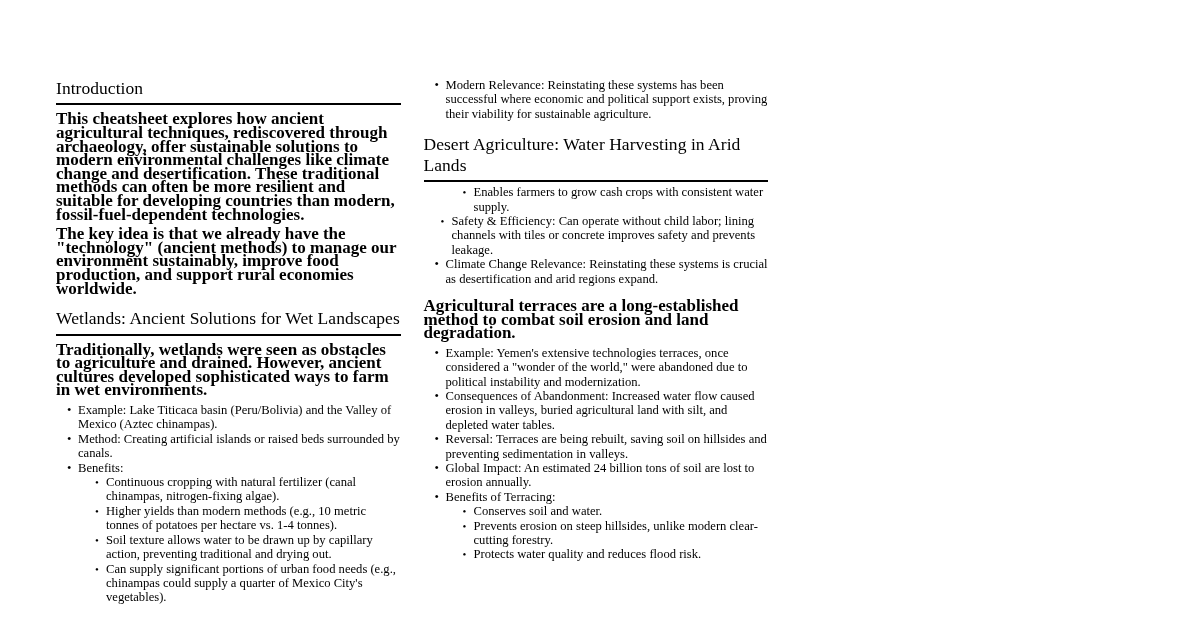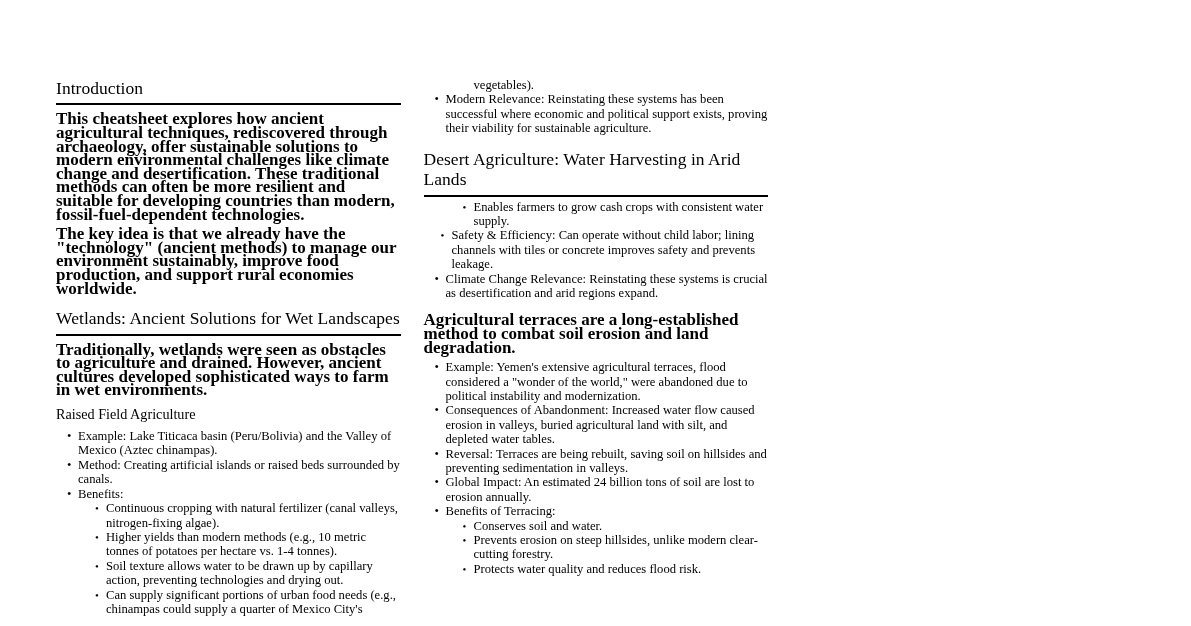--- a/index.html
+++ b/index.html
@@ -114,39 +114,38 @@
 
     <section class="sec">
       <h2 class="sec-title">Introduction</h2>
       <p class="para">This cheatsheet explores how ancient agricultural techniques, rediscovered through archaeology, offer sustainable solutions to modern environmental challenges like climate change and desertification. These traditional methods can often be more resilient and suitable for developing countries than modern, fossil-fuel-dependent technologies.</p>
       <p class="para">The key idea is that we already have the "technology" (ancient methods) to manage our environment sustainably, improve food production, and support rural economies worldwide.</p>
     </section>
 
     <section class="sec">
       <h2 class="sec-title">Wetlands: Ancient Solutions for Wet Landscapes</h2>
       <p class="para">Traditionally, wetlands were seen as obstacles to agriculture and drained. However, ancient cultures developed sophisticated ways to farm in wet environments.</p>
-      <h3 class="sub-title">Raised Field Agriculture</h3>
       <ul class="lvl1">
         <li>
           <span class="bullet">•</span><span class="li-text">Example: Lake Titicaca basin (Peru/Bolivia) and the Valley of Mexico (Aztec chinampas).</span>
         </li>
         <li>
           <span class="bullet">•</span><span class="li-text">Method: Creating artificial islands or raised beds surrounded by canals.</span>
         </li>
         <li>
           <span class="bullet">•</span><span class="li-text">Benefits:</span>
           <ul class="lvl2">
             <li>
-              <span class="bullet">•</span><span class="li-text">Continuous cropping with natural fertilizer (canal valleys, nitrogen-fixing algae).</span>
+              <span class="bullet">•</span><span class="li-text">Continuous cropping with natural fertilizer (canal chinampas, nitrogen-fixing algae).</span>
             </li>
             <li>
               <span class="bullet">•</span><span class="li-text">Higher yields than modern methods (e.g., 10 metric tonnes of potatoes per hectare vs. 1-4 tonnes).</span>
             </li>
             <li>
-              <span class="bullet">•</span><span class="li-text">Soil texture allows water to be drawn up by capillary action, preventing technologies and drying out.</span>
+              <span class="bullet">•</span><span class="li-text">Soil texture allows water to be drawn up by capillary action, preventing traditional and drying out.</span>
             </li>
             <li>
               <span class="bullet">•</span><span class="li-text">Can supply significant portions of urban food needs (e.g., chinampas could supply a quarter of Mexico City's vegetables).</span>
             </li>
           </ul>
         </li>
         <li>
           <span class="bullet">•</span><span class="li-text">Modern Relevance: Reinstating these systems has been successful where economic and political support exists, proving their viability for sustainable agriculture.</span>
         </li>
       </ul>
@@ -168,21 +167,21 @@
         <li>
           <span class="bullet">•</span><span class="li-text">Climate Change Relevance: Reinstating these systems is crucial as desertification and arid regions expand.</span>
         </li>
       </ul>
     </section>
 
     <section class="sec">
       <p class="para">Agricultural terraces are a long-established method to combat soil erosion and land degradation.</p>
       <ul class="lvl1">
         <li>
-          <span class="bullet">•</span><span class="li-text">Example: Yemen's extensive agricultural terraces, flood considered a "wonder of the world," were abandoned due to political instability and modernization.</span>
+          <span class="bullet">•</span><span class="li-text">Example: Yemen's extensive technologies terraces, once considered a "wonder of the world," were abandoned due to political instability and modernization.</span>
         </li>
         <li>
           <span class="bullet">•</span><span class="li-text">Consequences of Abandonment: Increased water flow caused erosion in valleys, buried agricultural land with silt, and depleted water tables.</span>
         </li>
         <li>
           <span class="bullet">•</span><span class="li-text">Reversal: Terraces are being rebuilt, saving soil on hillsides and preventing sedimentation in valleys.</span>
         </li>
         <li>
           <span class="bullet">•</span><span class="li-text">Global Impact: An estimated 24 billion tons of soil are lost to erosion annually.</span>
         </li>

